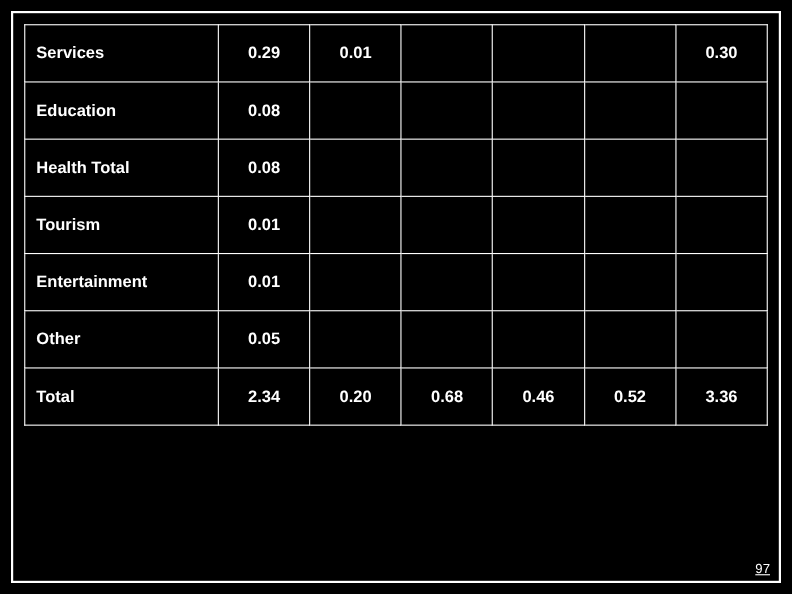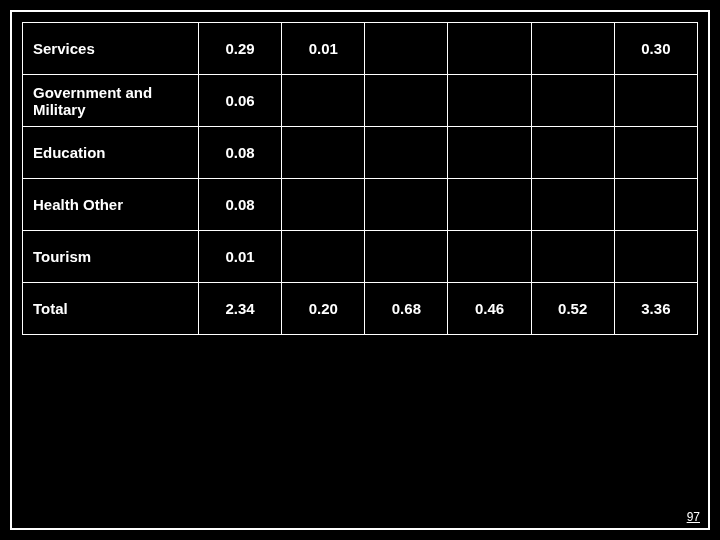--- a/index.html
+++ b/index.html
@@ -58,49 +58,58 @@
     <tr>
           <td>Services</td>
           <td>0.29</td>
           <td>0.01</td>
           <td></td>
           <td></td>
           <td></td>
           <td>0.30</td>
         </tr>
         <tr>
-          <td>Government and Military</td>
-          <td>0.06</td>
-          <td></td>
-          <td></td>
-          <td></td>
-          <td></td>
-          <td></td>
-        </tr>
-        <tr>
           <td>Education</td>
           <td>0.08</td>
           <td></td>
           <td></td>
           <td></td>
           <td></td>
           <td></td>
         </tr>
         <tr>
-          <td>Health Other</td>
+          <td>Health Total</td>
           <td>0.08</td>
           <td></td>
           <td></td>
           <td></td>
           <td></td>
           <td></td>
         </tr>
         <tr>
           <td>Tourism</td>
           <td>0.01</td>
+          <td></td>
+          <td></td>
+          <td></td>
+          <td></td>
+          <td></td>
+        </tr>
+        <tr>
+          <td>Entertainment</td>
+          <td>0.01</td>
+          <td></td>
+          <td></td>
+          <td></td>
+          <td></td>
+          <td></td>
+        </tr>
+        <tr>
+          <td>Other</td>
+          <td>0.05</td>
           <td></td>
           <td></td>
           <td></td>
           <td></td>
           <td></td>
         </tr>
         <tr>
           <td>Total</td>
           <td>2.34</td>
           <td>0.20</td>

